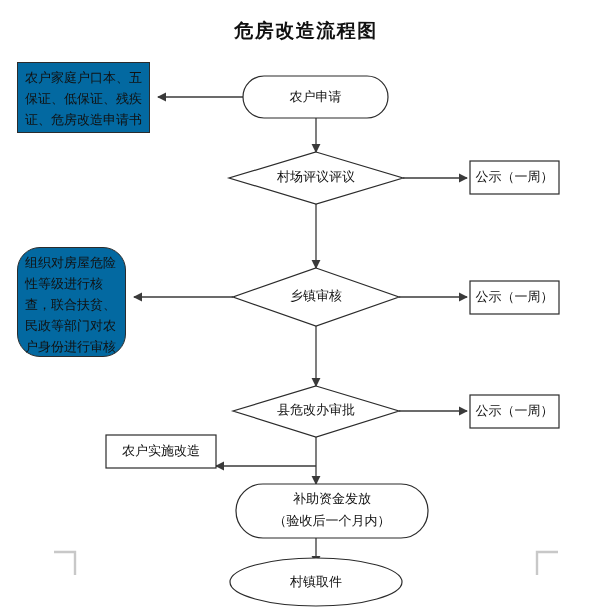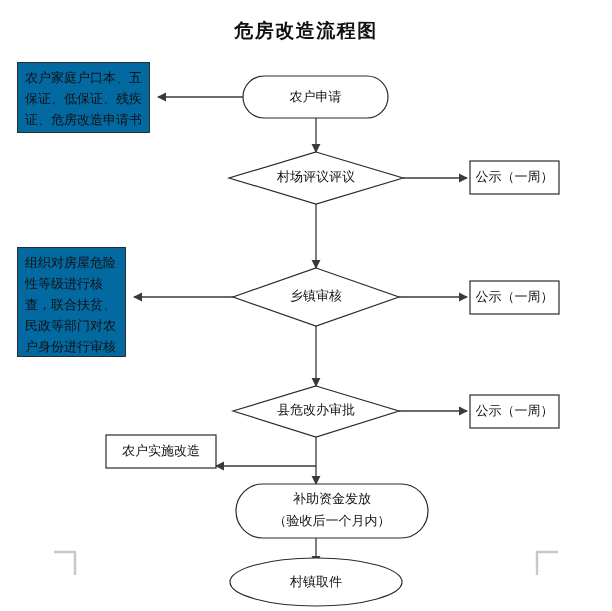--- a/index.html
+++ b/index.html
@@ -56,21 +56,21 @@
     box-sizing: border-box;
     border: 1.3px solid #2b2b2b;
     background: #0369a1;
     color: #111111;
     font-size: 13px;
     line-height: 21px;
     padding: 4px 7px 4px 7px;
     font-family: "Liberation Sans", "DejaVu Sans", sans-serif;
   }
   #doc-box-1 { left: 17px; top: 62px; width: 133px; height: 71px; }
-  #doc-box-2 { left: 17px; top: 247px; width: 109px; height: 110px; }
+  #doc-box-2 { left: 17px; top: 247px; width: 109px; height: 110px; border-radius: 23px; }
 </style>
 </head>
 <body>
 
 <div id="page">
 
   <svg id="flow-svg" viewBox="0 0 612 611">
     <defs>
       <marker id="arrow" viewBox="0 0 10 10" refX="9" refY="5" markerWidth="7" markerHeight="7" orient="auto-start-reverse">
         <path d="M 0 0 L 10 5 L 0 10 z" fill="#3a3a3a"></path>

